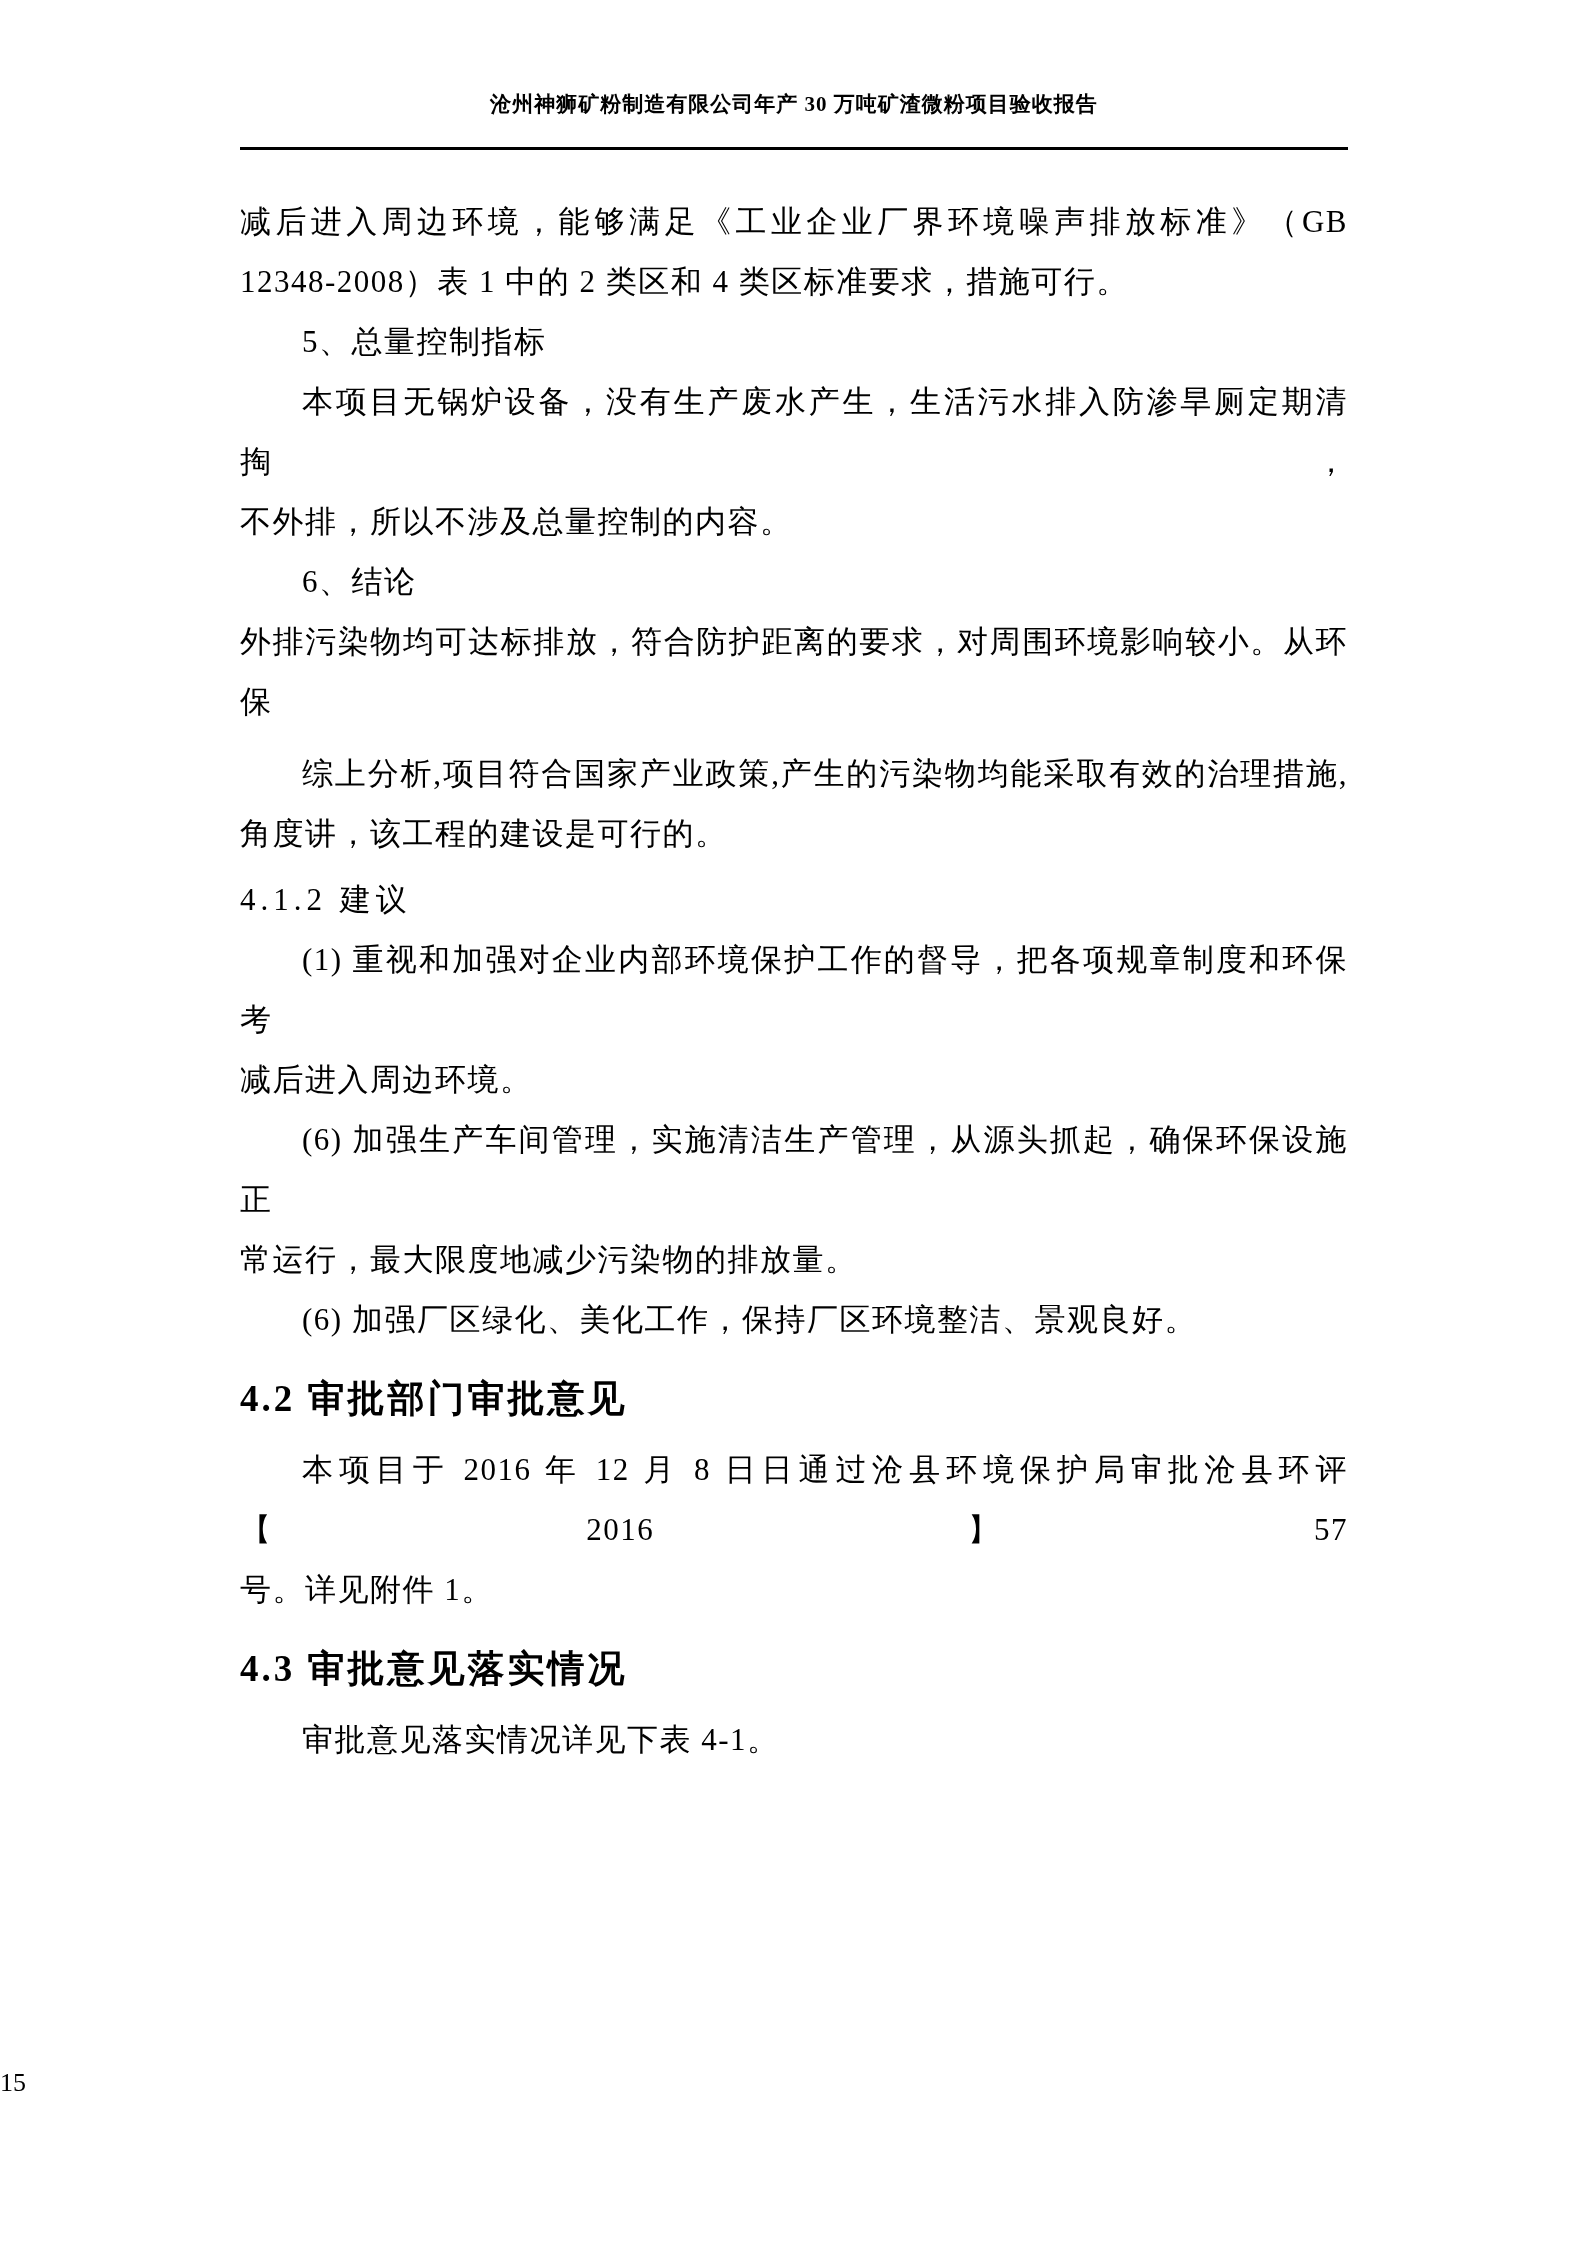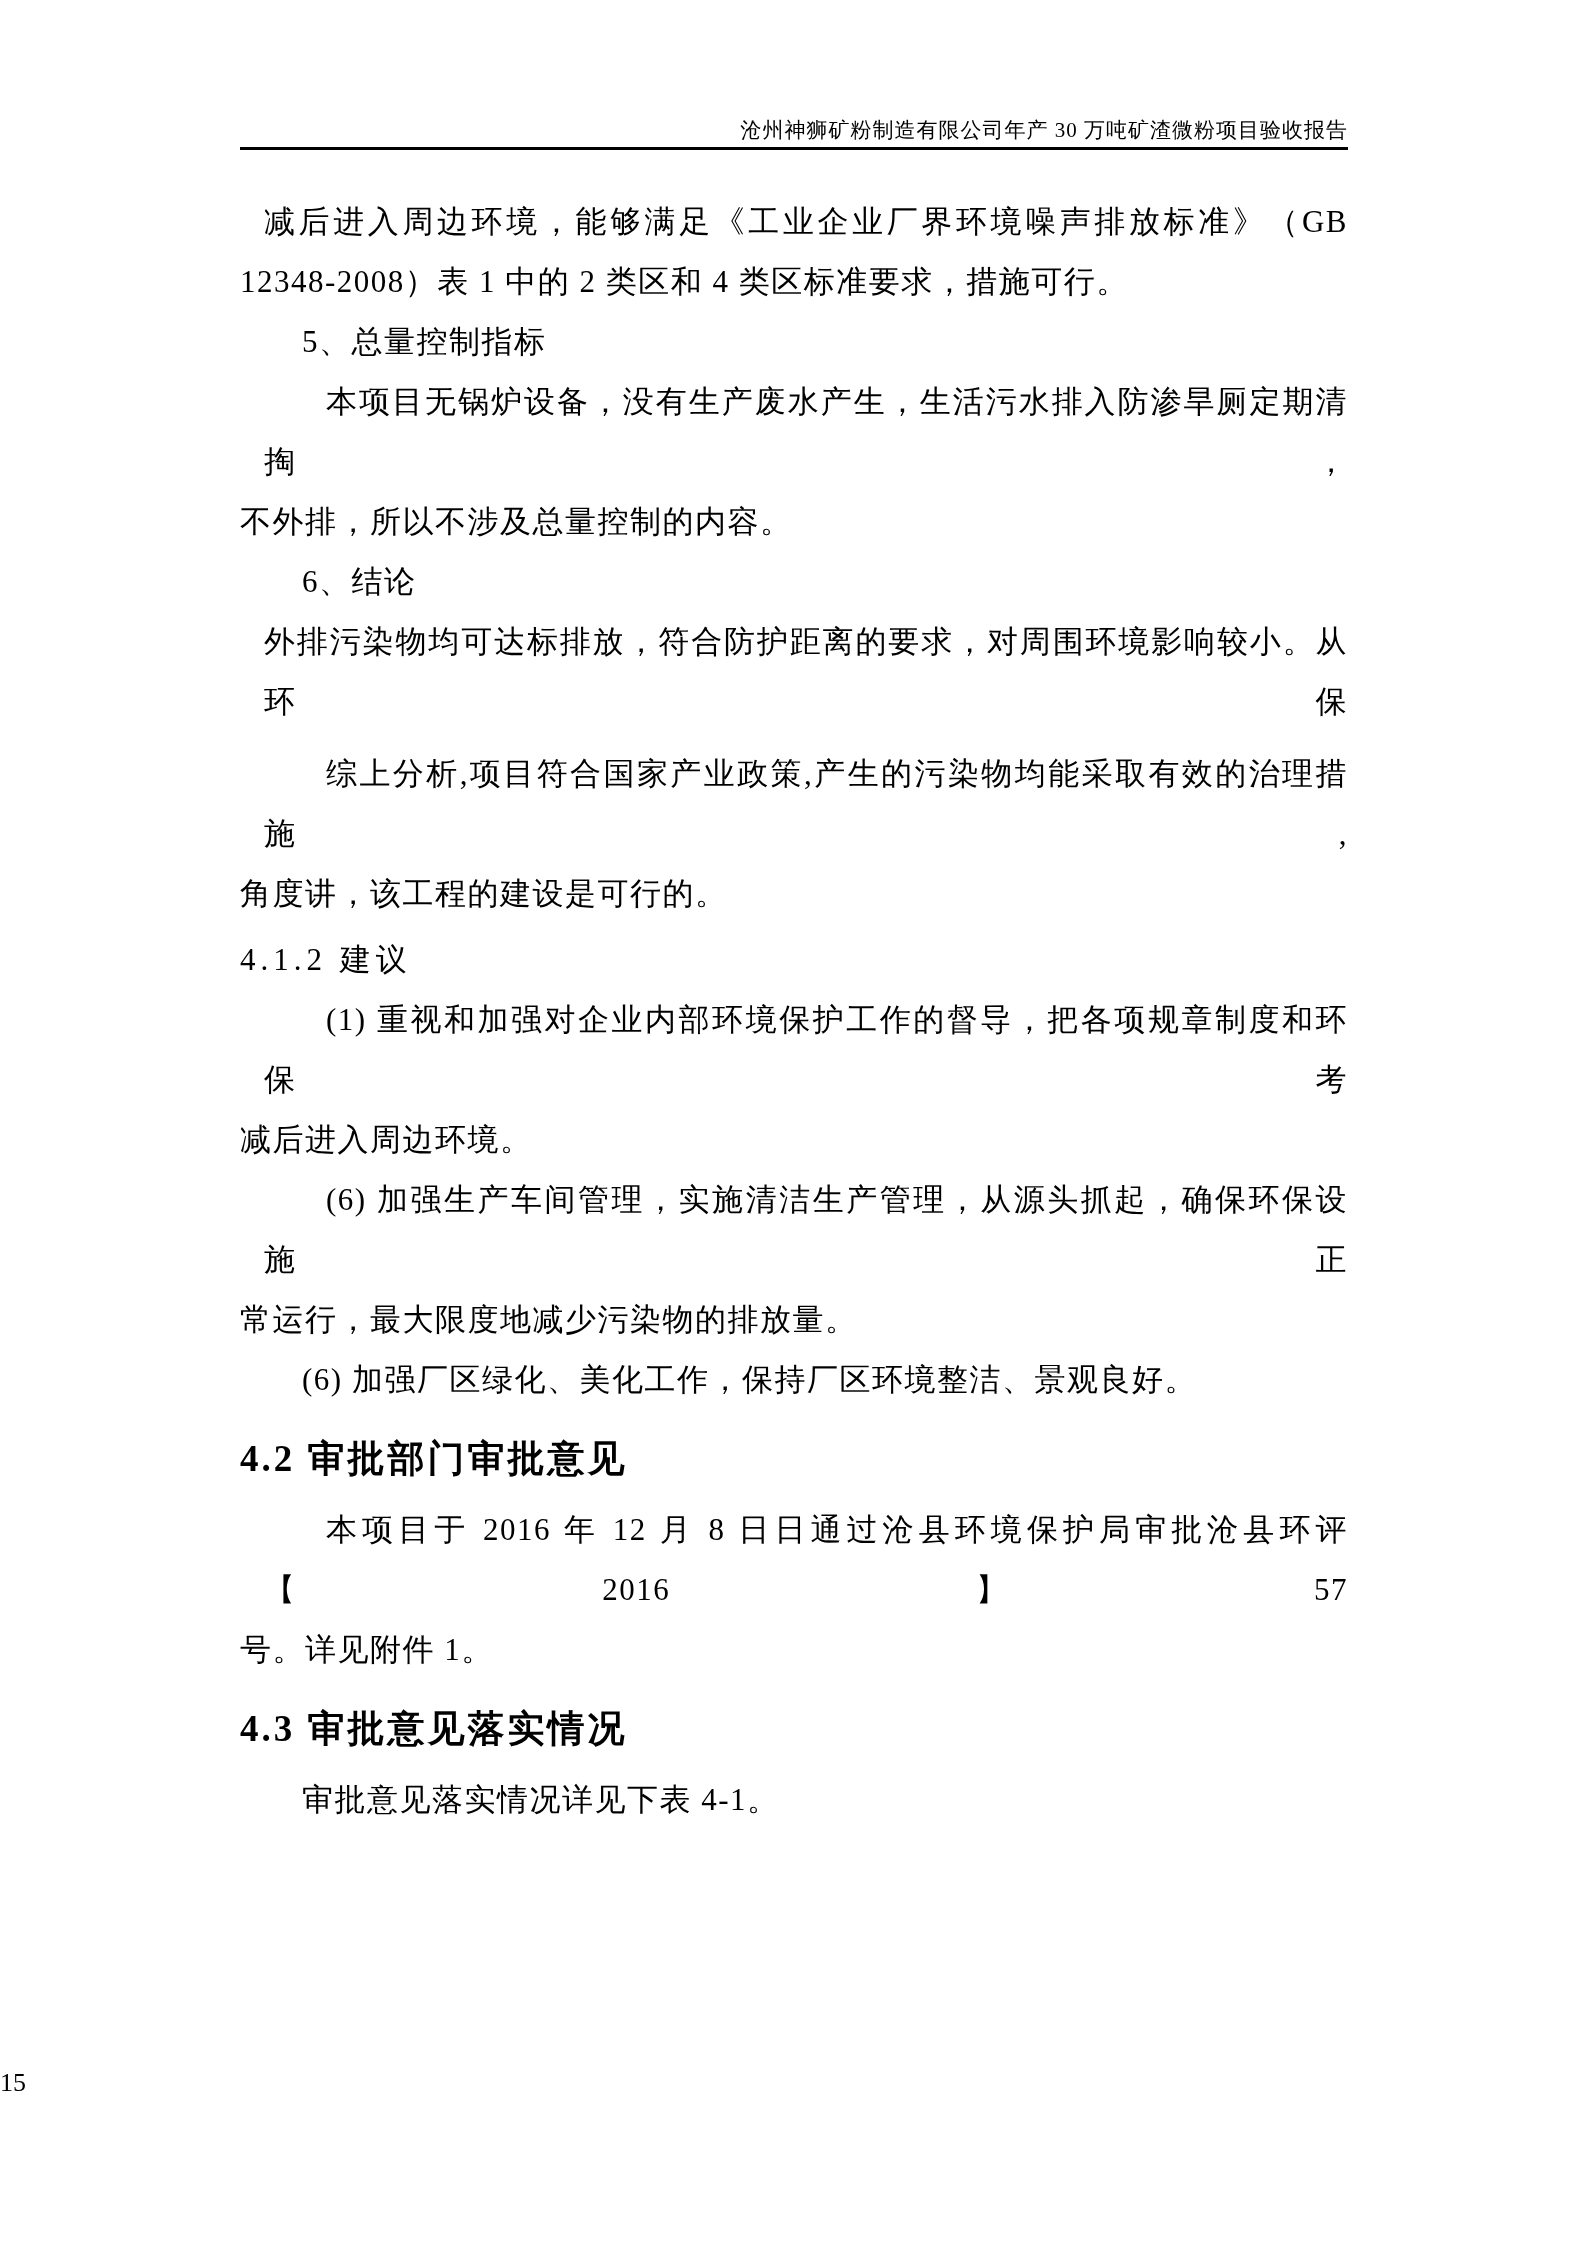--- a/index.html
+++ b/index.html
@@ -13,26 +13,26 @@
     height: 2245px;
     margin: 0 auto;
     background: #ffffff;
     font-family: "Liberation Serif", "DejaVu Serif", serif;
     color: #000000;
     overflow: hidden;
   }
   
   .hdr {
     position: absolute;
-    top: 116px;
+    top: 90px;
     left: 240px;
     width: 1108px;
-    text-align: right;
+    text-align: center;
     font-size: 21px;
-    font-weight: normal;
+    font-weight: bold;
     letter-spacing: 1px;
     white-space: nowrap;
   }
   .hdr-rule {
     position: absolute;
     top: 147px;
     left: 240px;
     width: 1108px;
     height: 3px;
     background: #000000;
@@ -49,21 +49,20 @@
     line-height: 60px;
     letter-spacing: 1.5px;
     white-space: nowrap;
   }
   
   .jf {
     white-space: normal;
     text-align: justify;
     text-align-last: justify;
     text-justify: inter-character;
-    margin-left: 24px;
   }
   
   .ind { text-indent: 62px; }
   
   .h3 {
     font-weight: normal;
     letter-spacing: 5px;
   }
   
   .h2 {

